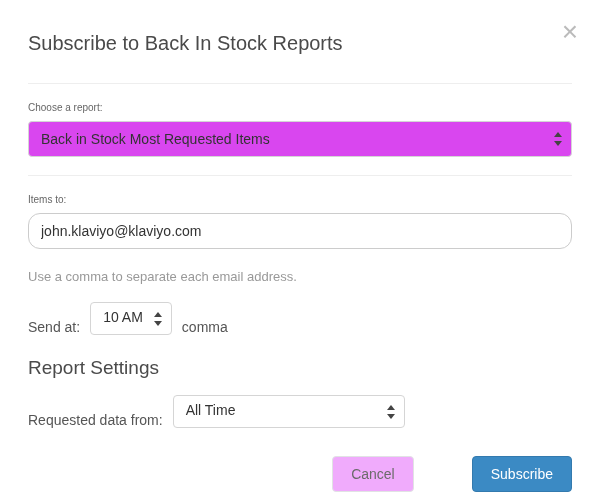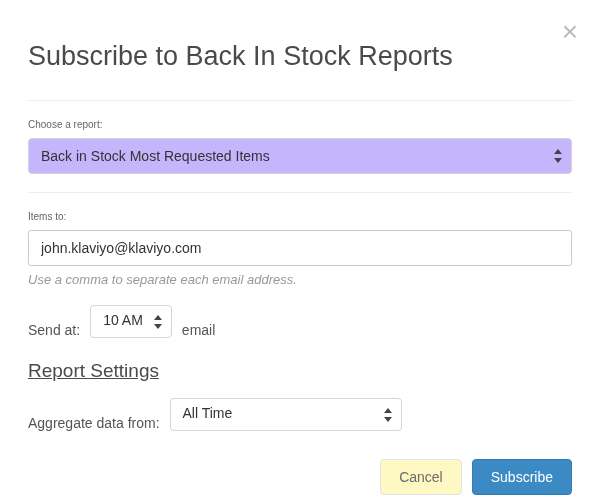--- a/index.html
+++ b/index.html
@@ -24,44 +24,44 @@
       font-size: 28px;
       color: #bbb;
       cursor: pointer;
       line-height: 1;
       font-weight: 300;
       background: none;
       border: none;
       padding: 0;
     }
     h1.title {
-      font-size: 27px;
+      font-size: 20px;
       font-weight: 400;
       color: #4a4a4a;
-      margin: 17px 0 28px 0;
+      margin: 8px 0 28px 0;
     }
     hr.sep {
       border: none;
       border-top: 1px solid #eee;
       margin: 0 0 18px 0;
     }
     .field-label {
       display: block;
       color: #666;
       font-size: 10px;
       margin-bottom: 8px;
     }
     .select-wrap {
       position: relative;
       display: inline-block;
     }
     .select-wrap.full { width: 100%; }
     .faux-select {
       width: 100%;
-      background: #c4b5fd;
+      background: #d946ef;
       border: 1px solid #d5d5d5;
       border-radius: 4px;
       padding: 9px 28px 9px 12px;
       font-size: 14px;
       color: #333;
       appearance: none;
       -webkit-appearance: none;
       cursor: pointer;
       text-align: left;
       font-family: inherit;
@@ -90,74 +90,73 @@
       top: 0;
       border-bottom: 5px solid #444;
     }
     .sort-arrows::after {
       bottom: 0;
       border-top: 5px solid #444;
     }
     .text-input {
       width: 100%;
       border: 1px solid #ccc;
-      border-radius: 3px;
+      border-radius: 12px;
       padding: 9px 12px;
       font-size: 14px;
       color: #333;
       font-family: inherit;
     }
     .hint {
-      font-style: italic;
       color: #999;
       font-size: 13px;
-      margin-top: 6px;
+      margin-top: 20px;
     }
     .section {
       margin-bottom: 18px;
     }
     .inline-row {
       display: flex;
       align-items: flex-end;
       gap: 10px;
       flex-wrap: wrap;
     }
     .inline-row .select-wrap .faux-select {
       padding-top: 6px;
     }
     h2.settings-title {
       font-size: 19px;
       font-weight: 400;
       color: #4a4a4a;
       margin: 22px 0 16px 0;
-      text-decoration: underline;
     }
     .footer {
       display: flex;
       justify-content: flex-end;
       gap: 10px;
       margin-top: 28px;
     }
     .btn {
       border-radius: 4px;
       padding: 9px 18px;
       font-size: 14px;
       cursor: pointer;
       border: 1px solid transparent;
       font-family: inherit;
     }
     .btn-cancel {
-      background: #fef9c3;
+      background: #f0abfc;
       color: #6b6b6b;
       border-color: #e1e3e4;
     }
     .btn-primary {
       background: #3b8ac4;
       color: #fff;
       border-color: #337aae;
+      margin-left: 48px;
     }
   </style>
 </head>
 <body>
 
 <div class="modal">
 
   <button class="close-btn" aria-label="Close">
     <span>×</span>
   </button>
@@ -181,27 +180,27 @@
     <input type="text" class="text-input" value="john.klaviyo@klaviyo.com" style="">
     <div class="hint">Use a comma to separate each email address.</div>
   </div>
 
   <div class="section inline-row">
     <span>Send at:</span>
     <div class="select-wrap">
       <button class="faux-select white">10 AM</button>
       <span class="sort-arrows"></span>
     </div>
-    <span>email</span>
+    <span>comma</span>
   </div>
 
   <h2 class="settings-title">Report Settings</h2>
 
   <div class="section inline-row">
-    <span>Aggregate data from:</span>
+    <span>Requested data from:</span>
     <div class="select-wrap" style="width:232px">
       <button class="faux-select white" style="width:100%">All Time</button>
       <span class="sort-arrows"></span>
     </div>
   </div>
 
   <div class="footer">
     <button class="btn btn-cancel">Cancel</button>
     <button class="btn btn-primary">Subscribe</button>
   </div>

